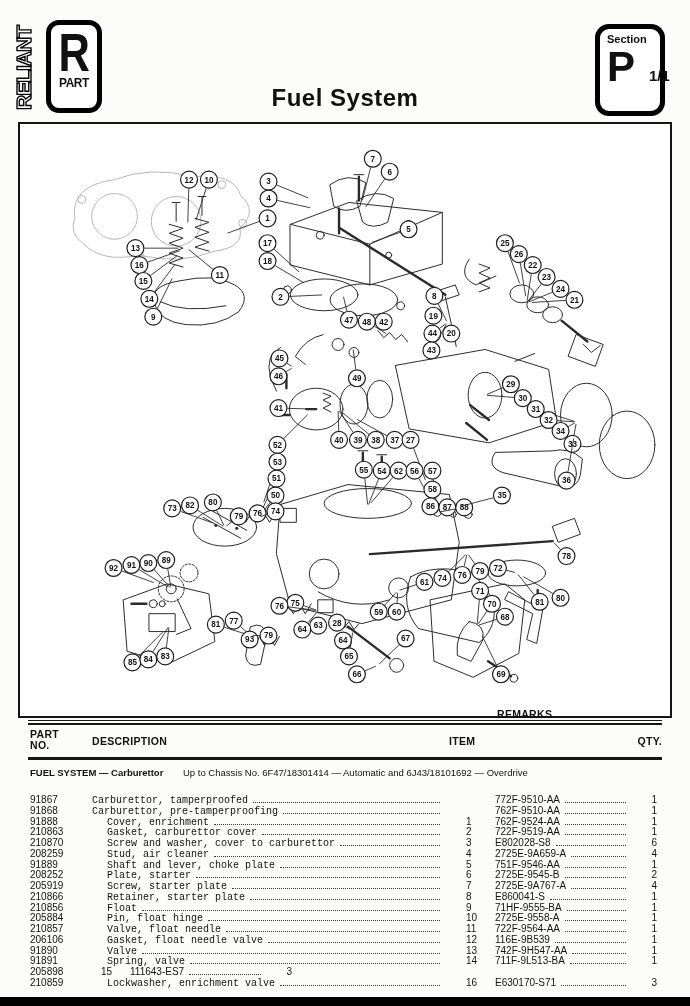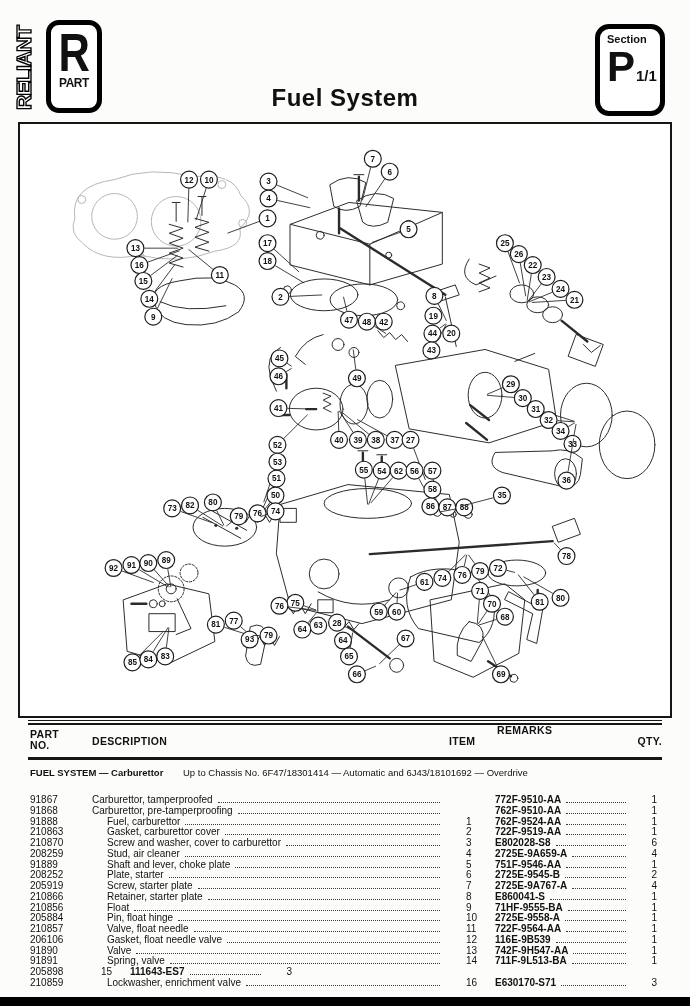--- a/index.html
+++ b/index.html
@@ -31,21 +31,21 @@
     font-size:24px; font-weight:bold; letter-spacing:0.5px;
   }
   .section-badge {
     position:absolute; left:595px; top:24px; width:70px; height:92px;
     border:5px solid #000; border-radius:14px; background:#fff; box-sizing:border-box;
     padding:4px 0 0 7px;
   }
   .section-label { font-size:11px; font-weight:bold; }
   .section-code-row { display:flex; align-items:flex-end; margin-top:3px; }
   .section-code { font-size:42px; font-weight:bold; line-height:38px; }
-  .section-sub { font-size:15px; font-weight:bold; margin:0 0 2px 1px; }
+  .section-sub { font-size:15px; font-weight:bold; margin:0 0 2px 14px; }
 
   
   .diagram-frame {
     position:absolute; left:18px; top:122px; width:654px; height:596px;
     border:2px solid #151515; box-sizing:border-box; background:#fff;
   }
   .diagram-frame svg { width:100%; height:100%; display:block; }
   .part-line  { stroke:#2b2b2b; stroke-width:1; fill:none; stroke-linejoin:round; stroke-linecap:round; }
   .part-thick { stroke:#2b2b2b; stroke-width:2.4; fill:none; stroke-linecap:round; }
   .part-faint { stroke:#b5b5b5; stroke-width:1; fill:none; }
@@ -60,36 +60,36 @@
 
   
   .rule { position:absolute; left:28px; width:634px; background:#161616; }
   .rule-a { top:720px; height:1px; }
   .rule-b { top:723px; height:2px; }
   .rule-c { top:757px; height:2.5px; }
   .col-head { position:absolute; font-size:10.5px; font-weight:bold; letter-spacing:0.3px; }
   #h-part    { left:30px;  top:729px; line-height:11px; }
   #h-desc    { left:92px;  top:735px;text-align:right; }
   #h-item    { left:449px; top:735px; }
-  #h-remarks { left:497px; top:724px; }
+  #h-remarks { left:497px; top:708px; }
   #h-qty     { left:626px; top:735px; width:36px; text-align:right; }
 
   .group-line { position:absolute; left:30px; top:767px; width:632px; height:12px; font-size:9.5px; }
   .group-title { position:absolute; left:0; font-weight:bold; }
   .group-sub   { position:absolute; left:153px; font-weight:normal; }
 
   .rows { position:absolute; left:30px; top:795px; width:632px; }
   .trow { display:flex; align-items:baseline; height:10.75px; font-size:10px; line-height:10.5px; }
   .c-part { width:62px; flex:none; }
-  .c-desc { flex:1 1 auto; display:flex; align-items:baseline; padding-right:14px; box-sizing:border-box; min-width:0; }
+  .c-desc { flex:1 1 auto; display:flex; align-items:baseline; padding-right:14px; box-sizing:border-box; min-width:0;font-family:Liberation Mono, monospace; }
   .c-desc.indent .desc-text { padding-left:15px; }
   .desc-text { white-space:nowrap; }
   .dots { flex:1 1 auto; border-bottom:1.6px dotted #3a3a3a; margin:0 3px 2px 5px; min-width:8px; }
   .c-item { width:38px; flex:none; padding-left:9px; box-sizing:border-box; }
-  .c-remarks { width:142px; flex:none; display:flex; align-items:baseline; padding-right:8px; box-sizing:border-box;font-weight:bold; }
+  .c-remarks { width:142px; flex:none; display:flex; align-items:baseline; padding-right:8px; box-sizing:border-box; }
   .c-qty { width:25px; flex:none; text-align:right; padding-right:5px; box-sizing:border-box; }
 
   .bottom-bar { position:absolute; left:0; top:997px; width:690px; height:9px; background:#000; }
 </style>
 </head>
 <body>
 
 <div class="brand-vert">
   <span>RELIANT</span>
 </div>
@@ -751,21 +751,21 @@
       <span class="c-item"></span>
       <span class="c-remarks">
         <span class="desc-text">762F-9510-AA</span>
         <span class="dots"></span>
       </span>
       <span class="c-qty">1</span>
     </div>
     <div class="trow">
       <span class="c-part">91888</span>
       <span class="c-desc indent">
-        <span class="desc-text">Fuel, carburettor</span>
+        <span class="desc-text">Cover, enrichment</span>
         <span class="dots"></span>
       </span>
       <span class="c-item">1</span>
       <span class="c-remarks">
         <span class="desc-text">762F-9524-AA</span>
         <span class="dots"></span>
       </span>
       <span class="c-qty">1</span>
     </div>
     <div class="trow">

